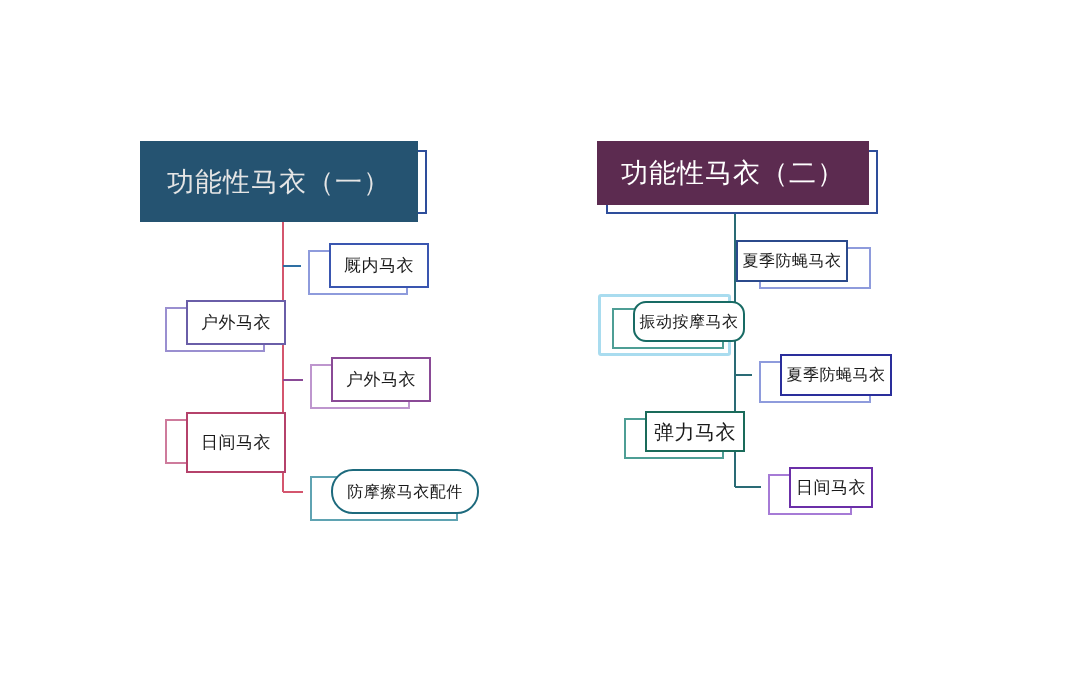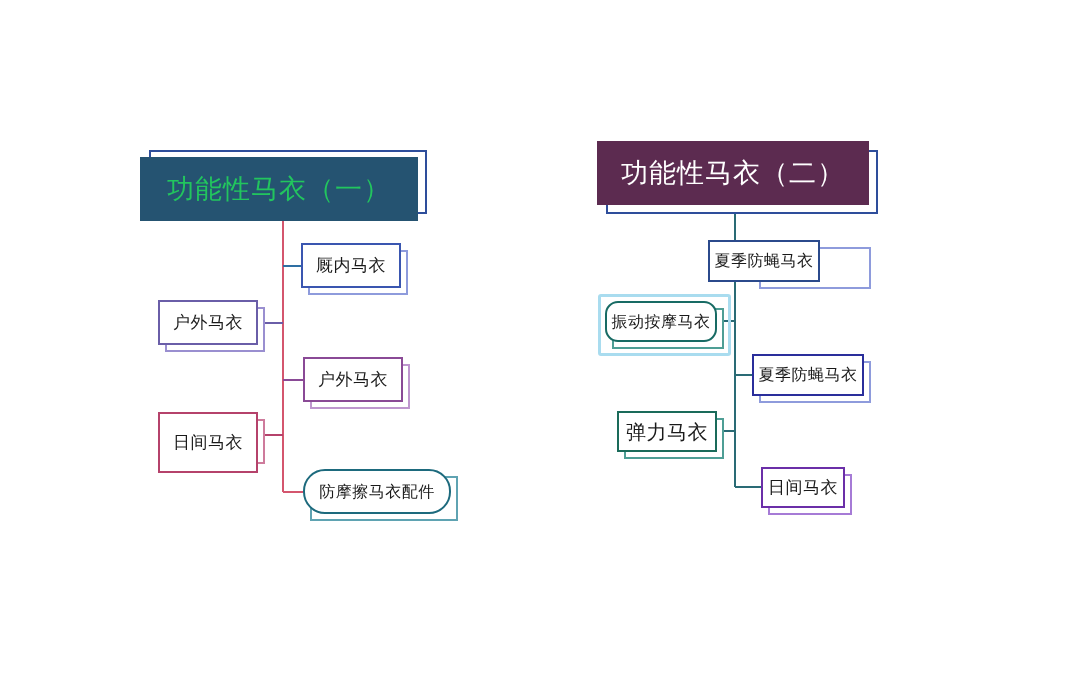--- a/index.html
+++ b/index.html
@@ -18,20 +18,21 @@
     position:absolute;
     box-sizing:border-box;
     background:#ffffff;
     border:2px solid #444;
     display:flex;
     align-items:center;
     justify-content:center;
     color:#1a1a1a;
     white-space:nowrap;
     z-index:5;
+    margin-left:28px;
   }
   .node .label{
     display:block;
     line-height:1;
     letter-spacing:.5px;
   }
 
   
   .shadow{
     position:absolute;
@@ -72,21 +73,21 @@
     border-radius:3px;
     z-index:4;
     background:transparent;
   }
 </style>
 </head>
 <body>
 
 <div id="canvas">
     <div class="root-shadow" style="left: 149px; top: 150px; width: 278px; height: 64px; border-color: rgb(46, 78, 155);"></div>
-    <div class="root" style="left: 140px; top: 141px; width: 278px; height: 64px; background: rgb(37, 83, 113); color: #22c55e; margin-top: 16px;">
+    <div class="root" style="left: 140px; top: 141px; width: 278px; height: 81px; background: rgb(37, 83, 113); color: #e5e5e5;">
       <span class="label">功能性马衣（一）</span>
     </div>
     <div class="seg" style="left: 282px; top: 205px; width: 2px; height: 287px; background: rgb(212, 86, 110);"></div>
     <div class="seg" style="left: 283px; top: 265px; width: 18px; height: 2px; background: rgb(46, 111, 163);"></div>
     <div class="shadow" style="left: 308px; top: 250px; width: 100px; height: 45px; border-color: rgb(142, 155, 220);"></div>
     <div class="node" style="left: 301px; top: 243px; width: 100px; height: 45px; border-color: rgb(58, 86, 176); font-size: 17px;">
       <span class="label">厩内马衣</span>
     </div>
     <div class="seg" style="left: 258px; top: 322px; width: 25px; height: 2px; background: rgb(106, 94, 168);"></div>
     <div class="shadow" style="left: 165px; top: 307px; width: 100px; height: 45px; border-color: rgb(154, 143, 208);"></div>

